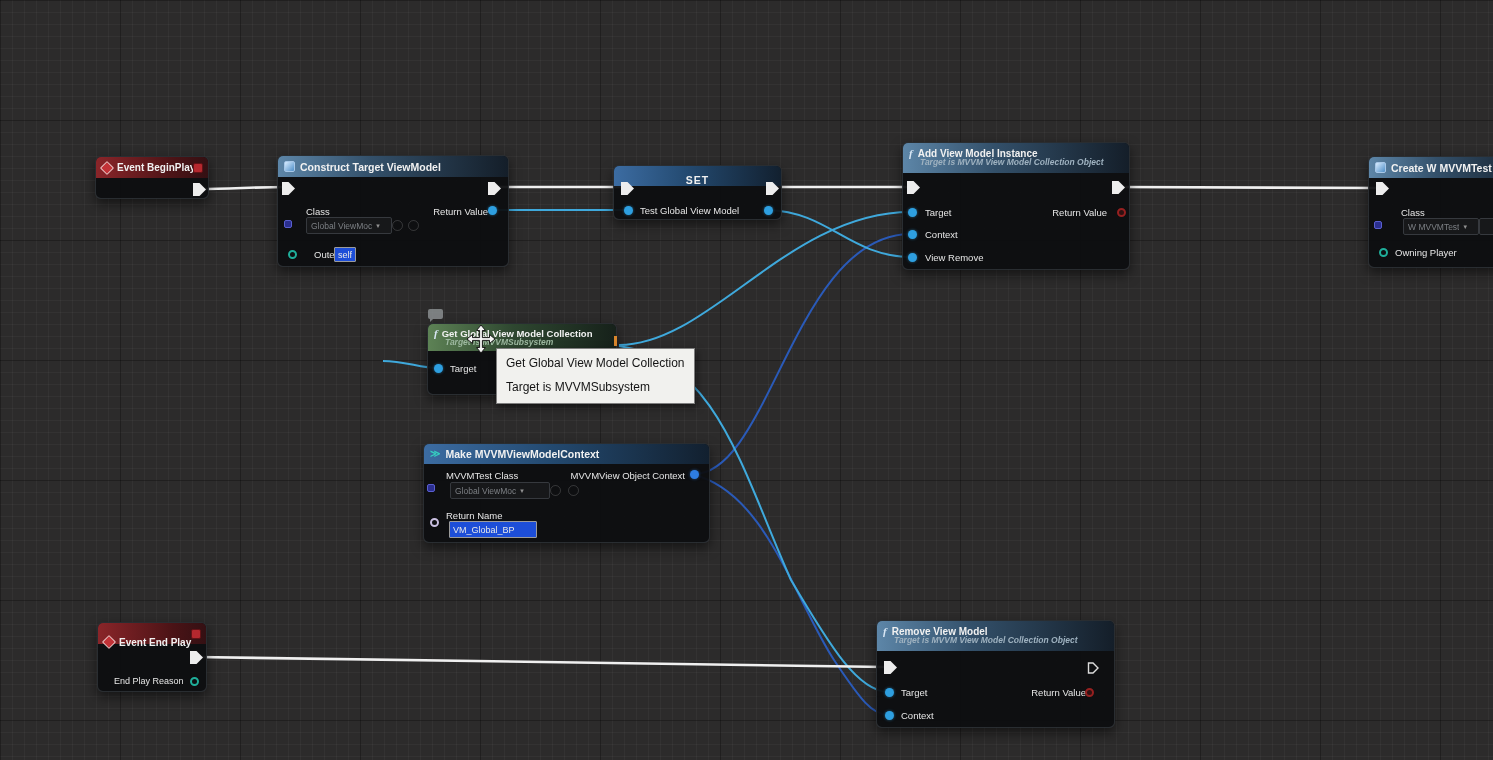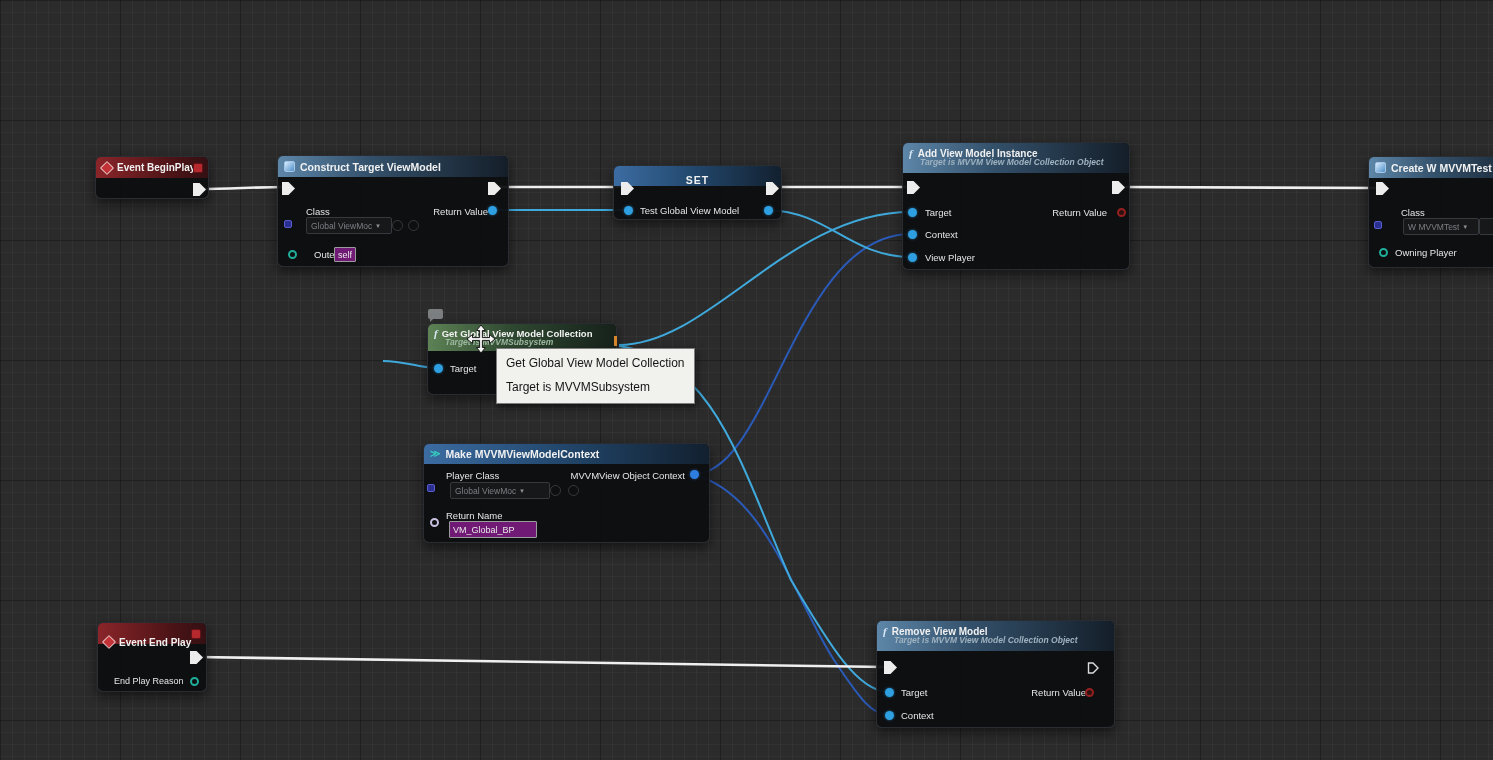--- a/index.html
+++ b/index.html
@@ -37,21 +37,21 @@
   .p-struct{background:#2e7de0;box-shadow:0 0 3px rgba(46,125,224,.6)}
   .p-name-h{border:2px solid #c9bfe0}
   .p-class{width:8px;height:8px;border-radius:2px;background:#2b2f8f;border:1px solid #5a5fd0}
   .exec{position:absolute;width:13px;height:13px;background:#ededed;z-index:3;
     clip-path:polygon(0 0,50% 0,100% 50%,50% 100%,0 100%)}
   .exec-hollow{position:absolute;z-index:3}
   .dd{position:absolute;height:15px;background:#191a1c;border:1px solid #3e4146;border-radius:2px;
     color:#8f9398;font-size:8.5px;display:flex;align-items:center;gap:4px;padding:0 4px;opacity:.85;z-index:3}
   .dd .chev{font-size:7px;color:#a8a8a8;line-height:1}
   .ghost{position:absolute;width:9px;height:9px;border-radius:50%;border:1px solid rgba(255,255,255,.16);z-index:3}
-  .valbox{position:absolute;background:#701a75;border:1px solid #9b9b9b;color:#e8e8e8;font-size:9px;
+  .valbox{position:absolute;background:#1d4ed8;border:1px solid #9b9b9b;color:#e8e8e8;font-size:9px;
     display:flex;align-items:center;padding:0 3px;border-radius:1px;z-index:3;white-space:nowrap}
   .delegate{position:absolute;width:8px;height:8px;border-radius:2px;background:#b5282e;border:1px solid #631216}
   .diamond{width:8px;height:8px;transform:rotate(45deg);background:#c23237;border:1px solid #edc9c9;border-radius:1px;flex:0 0 auto}
   .fnicon{font-family:"Liberation Serif",serif;font-style:italic;font-weight:bold;font-size:11px;color:#d9e7f5;line-height:1;flex:0 0 auto}
   .mkicon{color:#35d0c0;font-weight:bold;font-size:10px;line-height:1;flex:0 0 auto}
   .cwicon{width:11px;height:11px;border-radius:2px;background:linear-gradient(135deg,#d8ecff,#4f8fc8);
     border:1px solid #a8c8e8;box-sizing:border-box;flex:0 0 auto}
   .pill{position:absolute;left:192px;top:345px;width:207px;height:27px;z-index:2;
     background:linear-gradient(#434343,#262626);border:1px solid #121212;border-radius:13px;
     box-shadow:0 3px 6px rgba(0,0,0,.45);display:flex;align-items:center;justify-content:center;
@@ -142,21 +142,21 @@
       </div>
       <div class="hsub">Target is MVVM View Model Collection Object</div>
     </div>
     <span class="exec" style="left:4px;top:38px"></span>
     <span class="exec" style="left:209px;top:38px"></span>
     <span class="pin p-obj" style="left:5px;top:65px"></span>
     <span class="pl" style="left:22px;top:64px">Target</span>
     <span class="pin p-obj" style="left:5px;top:87px"></span>
     <span class="pl" style="left:22px;top:86px">Context</span>
     <span class="pin p-obj" style="left:5px;top:110px"></span>
-    <span class="pl" style="left:22px;top:109px">View Player</span>
+    <span class="pl" style="left:22px;top:109px">View Remove</span>
     <span class="pl r" style="right:22px;top:64px">Return Value</span>
     <span class="pin p-red-h" style="left:214px;top:65px"></span>
   </div>
 
   <div class="node" style="left:1368px;top:156px;width:170px;height:112px">
     <div class="hdr hdr-fn" style="height:21px">
       <div class="hrow">
         <span class="cwicon"></span>
         <span style="white-space:nowrap">Create W MVVMTest Wi</span>
       </div>
@@ -188,21 +188,21 @@
   </div>
   <span class="bubble" style="left:428px;top:309px"></span>
 
   <div class="node" style="left:423px;top:443px;width:287px;height:100px">
     <div class="hdr hdr-set" style="height:20px">
       <div class="hrow" style="height:20px">
         <span class="mkicon">≫</span>
         <span>Make MVVMViewModelContext</span>
       </div>
     </div>
-    <span class="pl" style="left:22px;top:26px">Player Class</span>
+    <span class="pl" style="left:22px;top:26px">MVVMTest Class</span>
     <span class="pin p-class" style="left:3px;top:40px"></span>
     <div class="dd" style="left:26px;top:38px;width:90px">
       <span style="overflow:hidden;white-space:nowrap">Global ViewMoc</span>
       <span class="chev">▾</span>
     </div>
     <span class="ghost" style="left:126px;top:41px"></span>
     <span class="ghost" style="left:144px;top:41px"></span>
     <span class="pl r" style="right:24px;top:26px">MVVMView Object Context</span>
     <span class="pin p-struct" style="left:266px;top:26px"></span>
     <span class="pl" style="left:22px;top:66px">Return Name</span>

